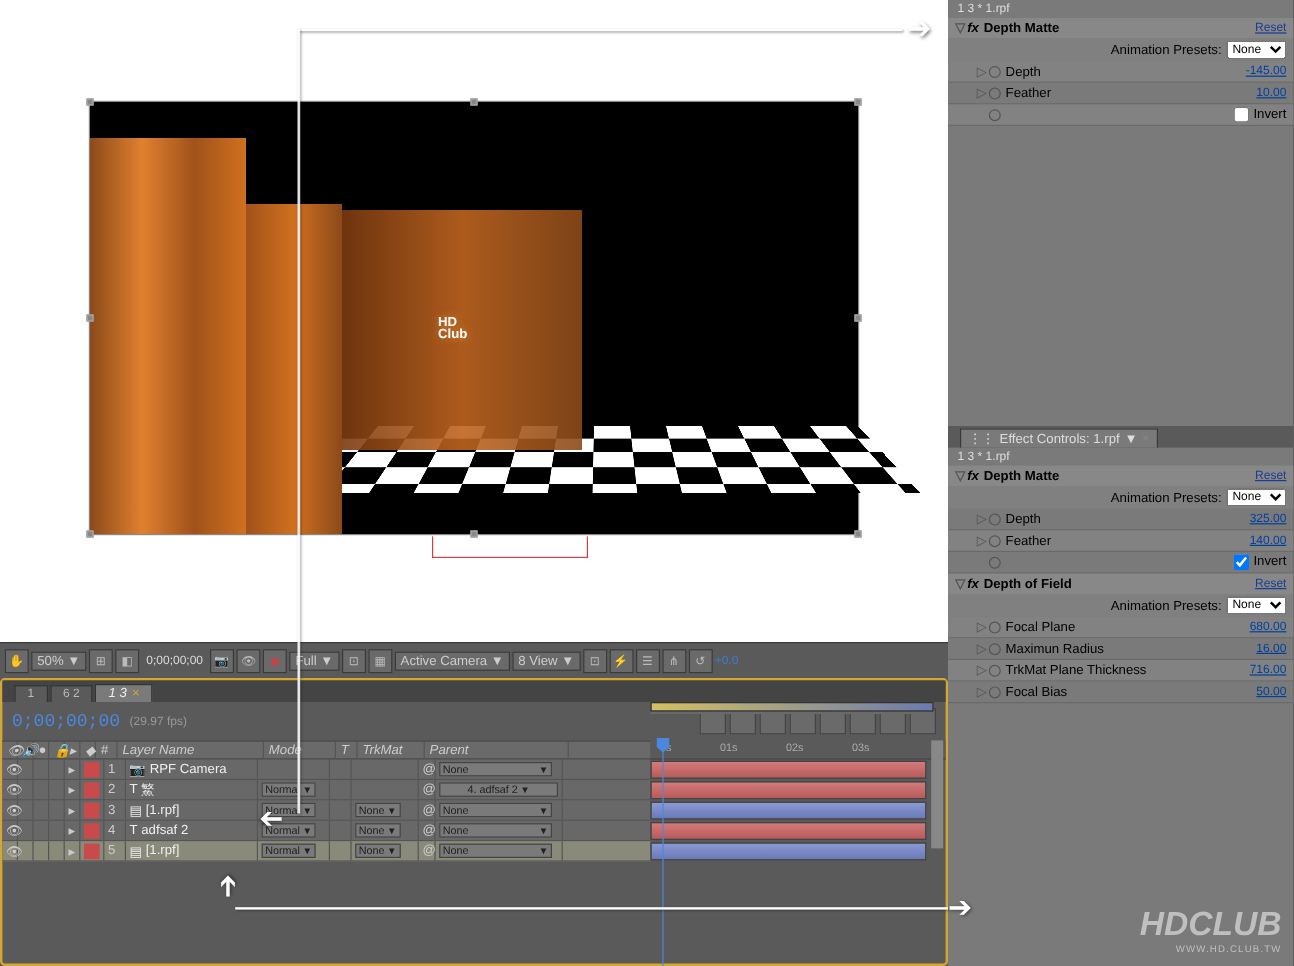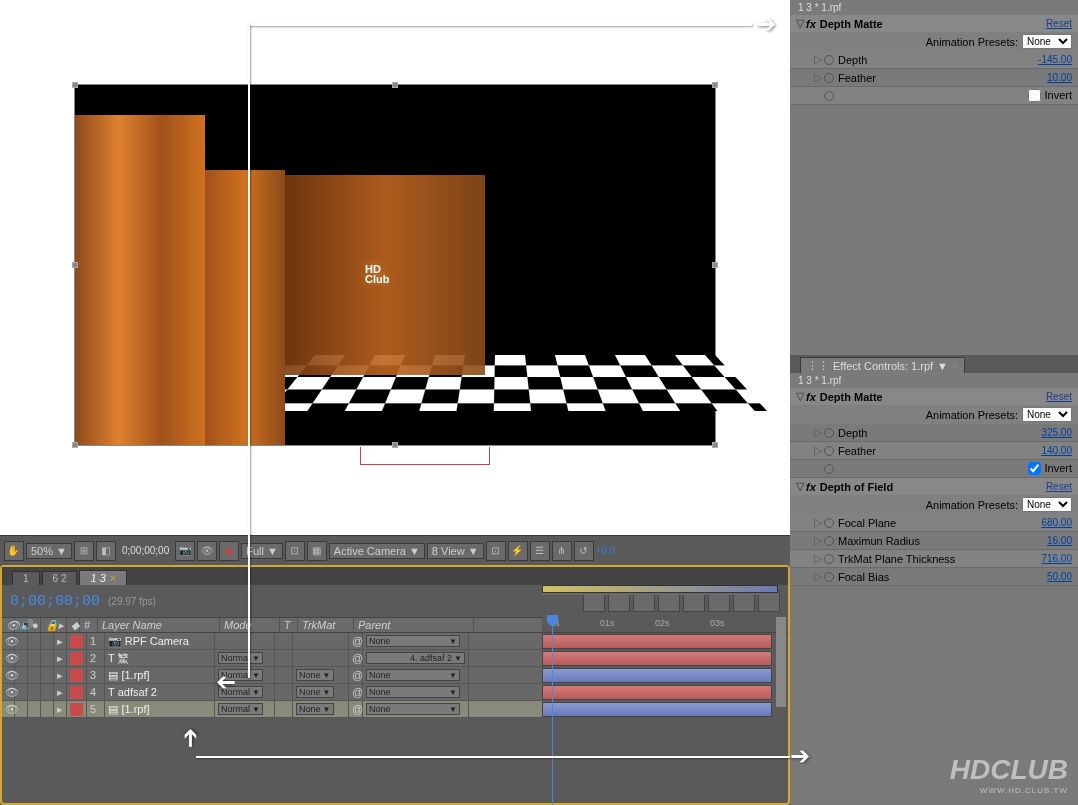--- a/index.html
+++ b/index.html
@@ -326,21 +326,21 @@
               <span style="margin-right:3px">T</span>
               <span>鰵</span>
             </span>
             <span class="lr-cell" style="width:60px">
               <span class="lr-drop">Normal<span class="dv">▼</span></span>
             </span>
             <span class="lr-cell" style="width:18px"></span>
             <span class="lr-cell" style="width:56px"></span>
             <span class="lr-cell" style="width:14px">@</span>
             <span class="lr-cell" style="width:106px">
-              <span class="lr-drop" style="width:106px;justify-content:flex-end">4. adfsaf 2<span class="dv">▼</span></span>
+              <span class="lr-drop" style="width:106px;justify-content:center">4. adfsaf 2<span class="dv">▼</span></span>
             </span>
           </div>
           <div class="layer-row">
             <span class="lr-cell lr-eye">👁</span>
             <span class="lr-cell lr-toggle"></span>
             <span class="lr-cell lr-toggle"></span>
             <span class="lr-cell lr-toggle"></span>
             <span class="lr-cell" style="width:13px">▸</span>
             <span class="lr-cell">
               <span class="lr-color" style="background:#c94a4a"></span>

